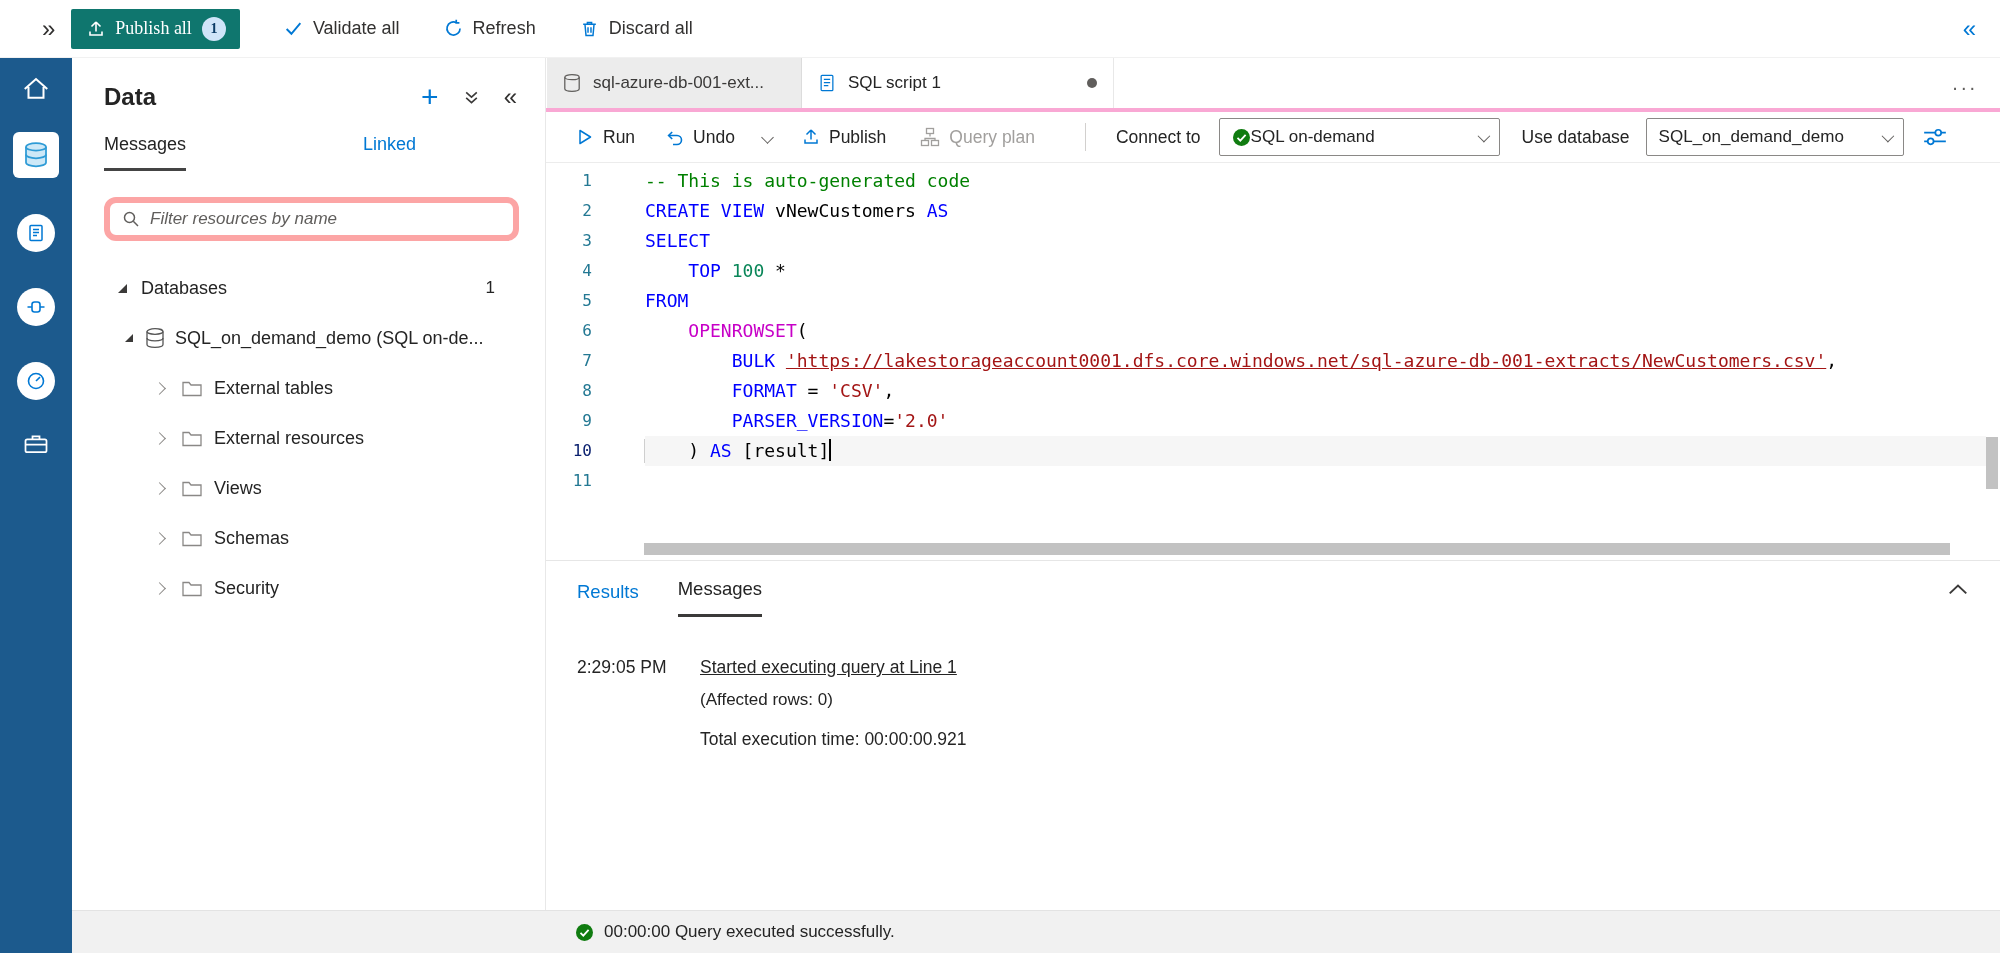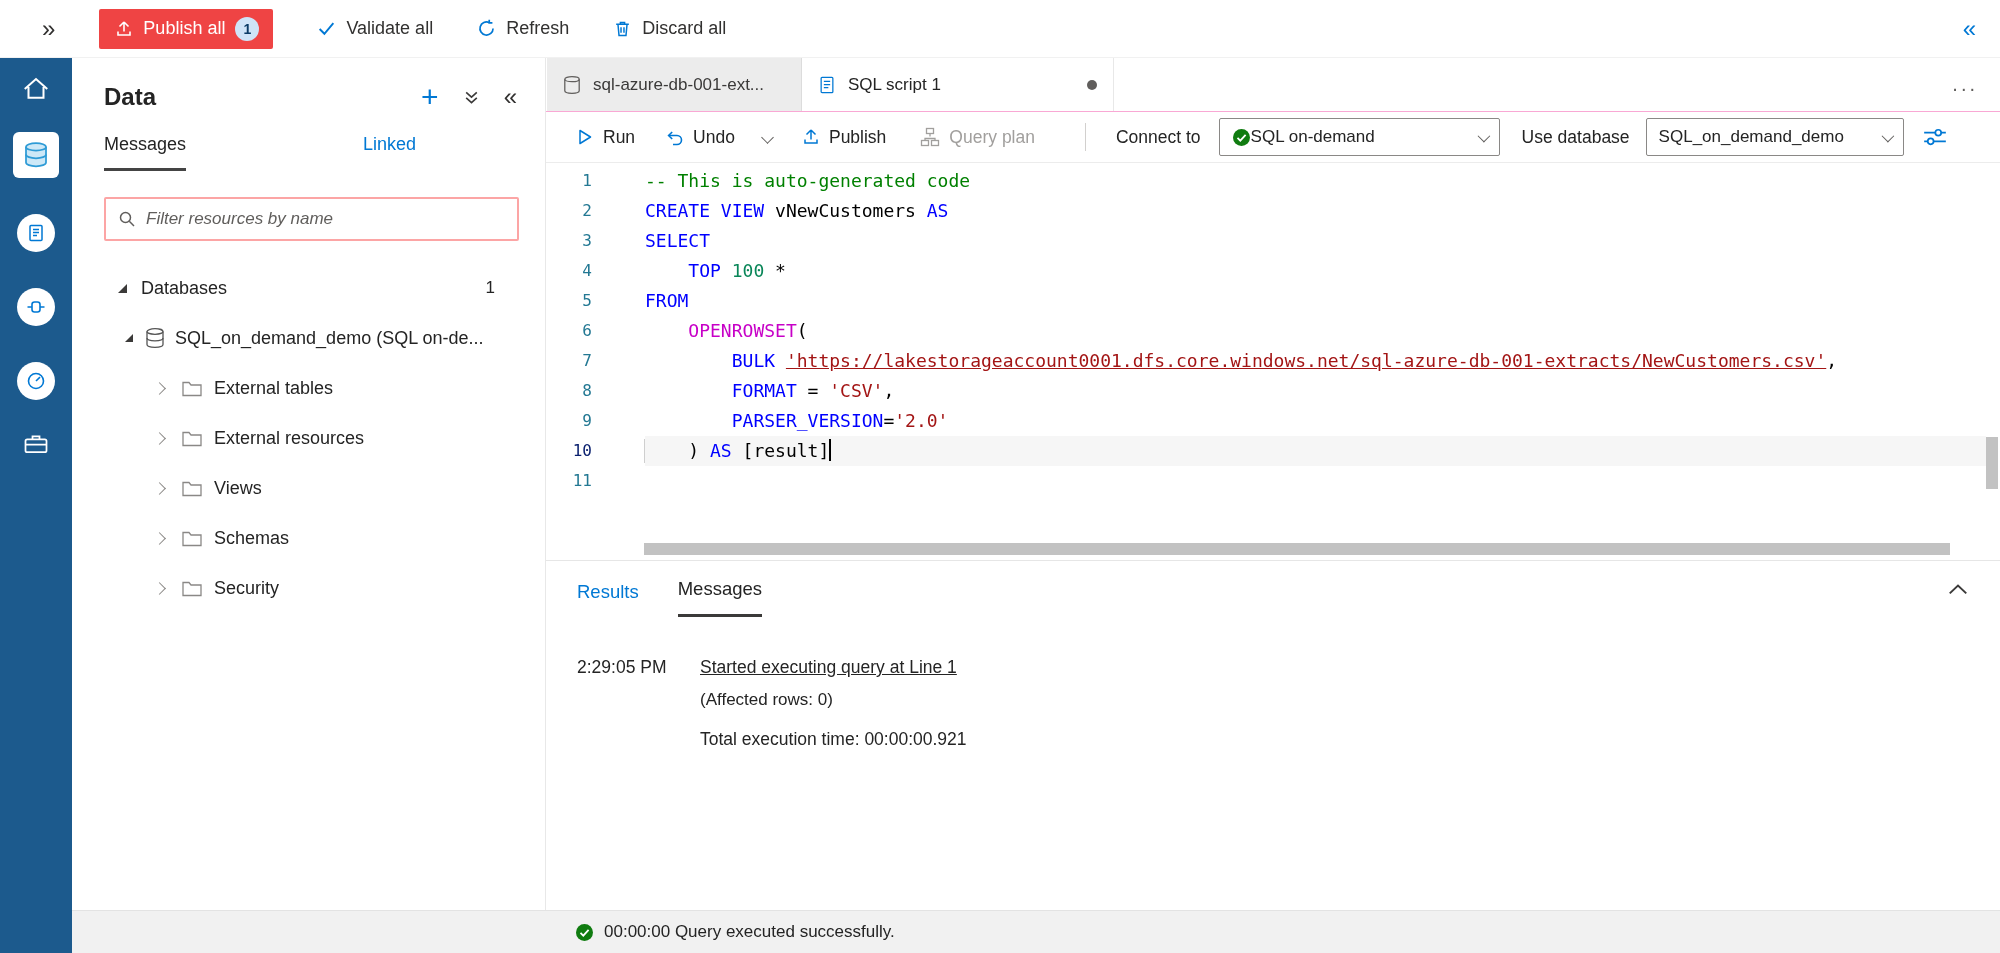--- a/index.html
+++ b/index.html
@@ -3,23 +3,23 @@
 <meta charset="utf-8">
 <style>
   * { margin:0; padding:0; box-sizing:border-box; }
   html,body { width:2000px; height:953px; overflow:hidden; background:#fff;
     font-family:"Liberation Sans", sans-serif; color:#242424; }
 
   
   .topbar { position:absolute; left:0; top:0; width:2000px; height:58px; background:#fff;
     display:flex; align-items:center; border-bottom:1px solid #f1f1f1; }
   .chev-expand-left { margin-left:42px; font-size:24px; color:#323130; cursor:pointer; }
-  .btn-publish-all { margin-left:44px; height:40px; background:#ef4444; color:#fff; border:none;
+  .btn-publish-all { margin-left:16px; height:40px; background:#0f766e; color:#fff; border:none;
     border-radius:2px; display:flex; align-items:center; gap:10px; padding:0 14px 0 16px; font-size:18px;
-    font-family:Liberation Sans, sans-serif; cursor:pointer; }
+    font-family:Liberation Serif, serif; cursor:pointer; }
   .badge { width:24px; height:24px; border-radius:50%; background:#cfe4f8; color:#0b3b66;
     font-size:14px; font-weight:bold; display:flex; align-items:center; justify-content:center; }
   .cmd { display:flex; align-items:center; gap:10px; margin-left:44px; font-size:18px; color:#323130; cursor:pointer; }
   .chev-collapse-right { margin-left:auto; margin-right:24px; font-size:24px; color:#0078d4; cursor:pointer; }
 
   
   .rail { position:absolute; left:0; top:58px; width:72px; height:895px; background:#1c5a8d;
     display:flex; flex-direction:column; align-items:center; }
   .rail-item { cursor:pointer; display:flex; align-items:center; justify-content:center; }
   .rail-home { margin-top:16px; }
@@ -32,21 +32,21 @@
     border-right:1px solid #e8e8e8; }
   .dp-header { display:flex; align-items:center; padding:24px 28px 0 32px; }
   .dp-title { font-size:24px; font-weight:bold; color:#242424; }
   .dp-actions { margin-left:auto; display:flex; align-items:center; gap:24px; }
   .dp-plus { color:#0078d4; font-size:30px; font-weight:300; line-height:1; cursor:pointer; }
   .dp-collapse { color:#323130; font-size:24px; cursor:pointer; }
   .dp-tabs { display:flex; padding:0 32px; margin-top:22px; }
   .dp-tab { font-size:18px; padding-bottom:13px; cursor:pointer; }
   .dp-tab.active { color:#242424; border-bottom:3px solid #444; }
   .dp-tab.linked { color:#0078d4; margin-left:177px; }
-  .dp-search { margin:26px 26px 0 32px; height:44px; border:2px solid #fca5a5; border-radius:2px;
+  .dp-search { margin:26px 26px 0 32px; height:44px; border:6px solid #fca5a5; border-radius:12px;
     display:flex; align-items:center; padding:0 12px; gap:10px; }
   .dp-search input { flex:1; border:none; outline:none; font-size:17px; color:#242424;
     font-family:"Liberation Sans", sans-serif; }
   .dp-search input::placeholder { font-style:italic; color:#605e5c; }
   .tree { margin-top:22px; }
   .tree-row { height:50px; display:flex; align-items:center; font-size:18px; color:#242424; cursor:pointer;
     white-space:nowrap; overflow:hidden; }
   .root-row { padding-left:46px; }
   .tri-expanded { width:0; height:0; border-left:9px solid transparent; border-bottom:9px solid #3b3a39; }
   .root-label { margin-left:14px; }
@@ -57,21 +57,21 @@
   .db-label { margin-left:10px; overflow:hidden; text-overflow:ellipsis; }
   .folder-row { padding-left:83px; }
   .chev-right { width:9px; height:9px; border:solid #8a8886; border-width:0 1.8px 1.8px 0;
     transform:rotate(-45deg); flex:none; }
   .folder-icon { margin-left:18px; display:flex; }
   .tree-label { margin-left:12px; }
 
   
   .main { position:absolute; left:546px; top:58px; width:1454px; height:852px; background:#fff; }
 
-  .tabstrip { height:54px; display:flex; align-items:stretch; border-bottom:1px solid #f9a8d4; background:#fff; }
+  .tabstrip { height:54px; display:flex; align-items:stretch; border-bottom:4px solid #f9a8d4; background:#fff; }
   .etab { display:flex; align-items:center; gap:12px; padding:0 16px; font-size:17px; cursor:pointer; }
   .etab1 { margin-left:1px; width:255px; background:#ececec; color:#3b3a39; border-right:1px solid #dcdcdc; }
   .etab2 { width:312px; background:#fff; color:#242424; border-right:1px solid #e8e8e8; }
   .etab-label { overflow:hidden; text-overflow:ellipsis; white-space:nowrap; }
   .dirty-dot { width:10px; height:10px; border-radius:50%; background:#605e5c; margin-left:auto; flex:none; }
   .tab-overflow { margin-left:auto; margin-right:22px; align-self:center; color:#605e5c; font-size:20px;
     letter-spacing:3px; cursor:pointer; }
 
   .toolbar { height:51px; display:flex; align-items:center; border-bottom:1px solid #ececec;
     font-size:17.5px; color:#242424; }

